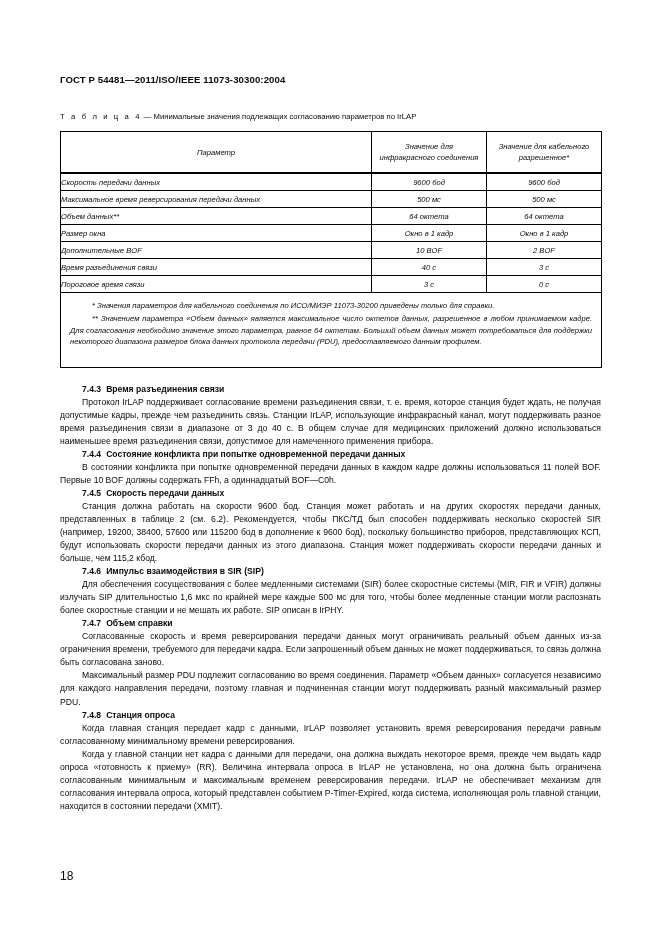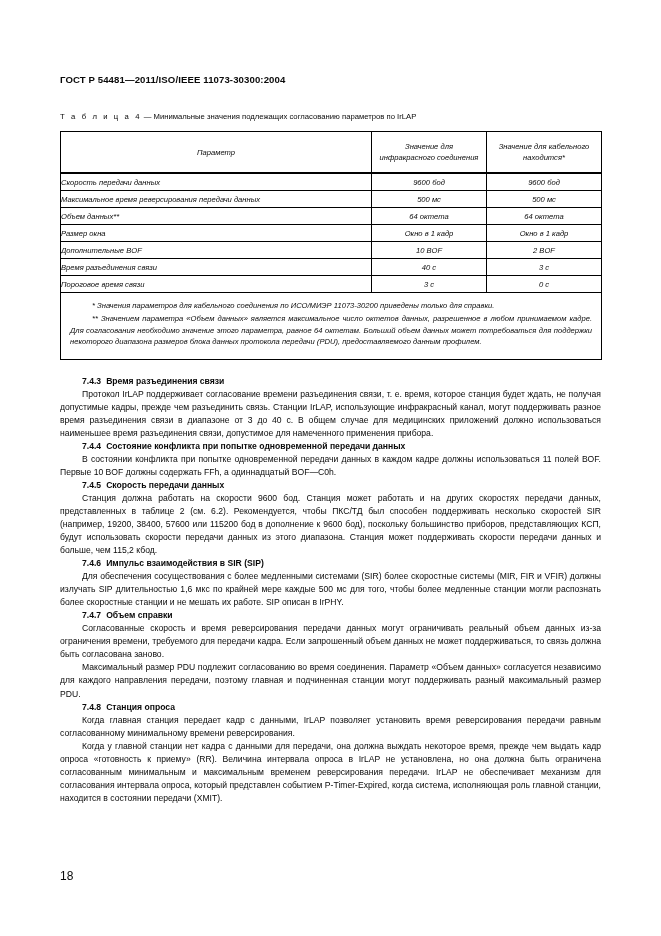--- a/index.html
+++ b/index.html
@@ -89,21 +89,21 @@
     padding: 7px 9px 7px 9px !important;
     text-align: justify;
     line-height: 11.4px;
     font-size: 7.6px;
     border-top-width: 1px !important;
   }
   .note {
     text-indent: 22px;
     margin: 0 0 2px 0;
   }
-  .note:last-child { margin-bottom: 4px; }
+  .note:last-child { margin-bottom: 12px; }
 
   
   .body-block {
     margin-top: 15px;
   }
   h3.sec-head {
     font-size: 8.6px;
     font-weight: bold;
     line-height: 13px;
     margin: 0;
@@ -151,21 +151,21 @@
       </colgroup>
       <thead>
         <tr>
           <th>Параметр</th>
           <th>
             <span>Значение для</span><br>
             <span>инфракрасного соединения</span>
           </th>
           <th>
             <span>Значение для кабельного</span><br>
-            <span>находится*</span>
+            <span>разрешенное*</span>
           </th>
         </tr>
       </thead>
       <tbody>
         <tr>
           <td class="param-cell">Скорость передачи данных</td>
           <td class="val-cell">9600 бод</td>
           <td class="val-cell">9600 бод</td>
         </tr>
         <tr>

